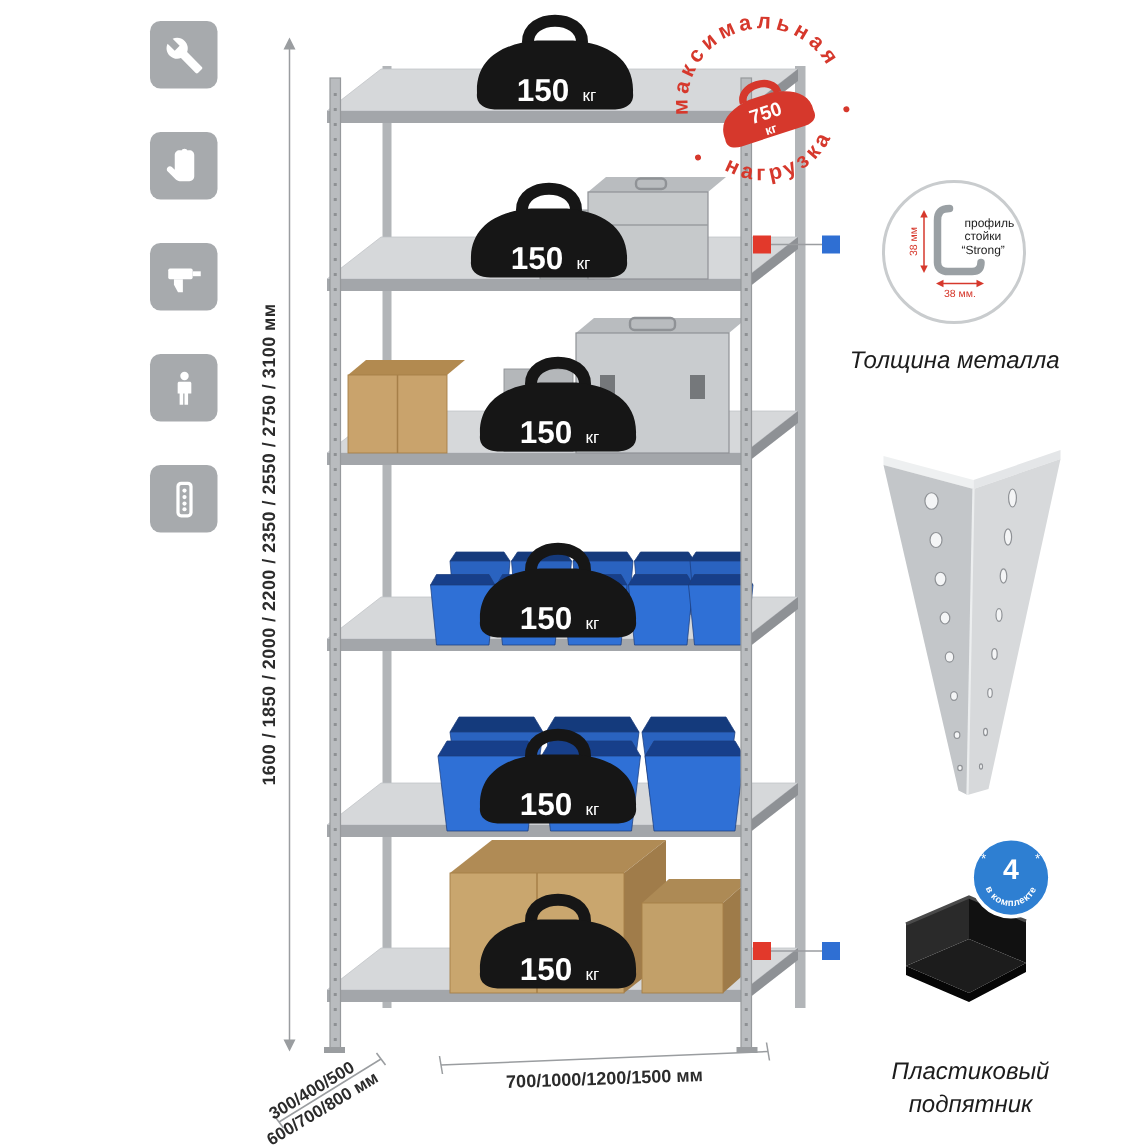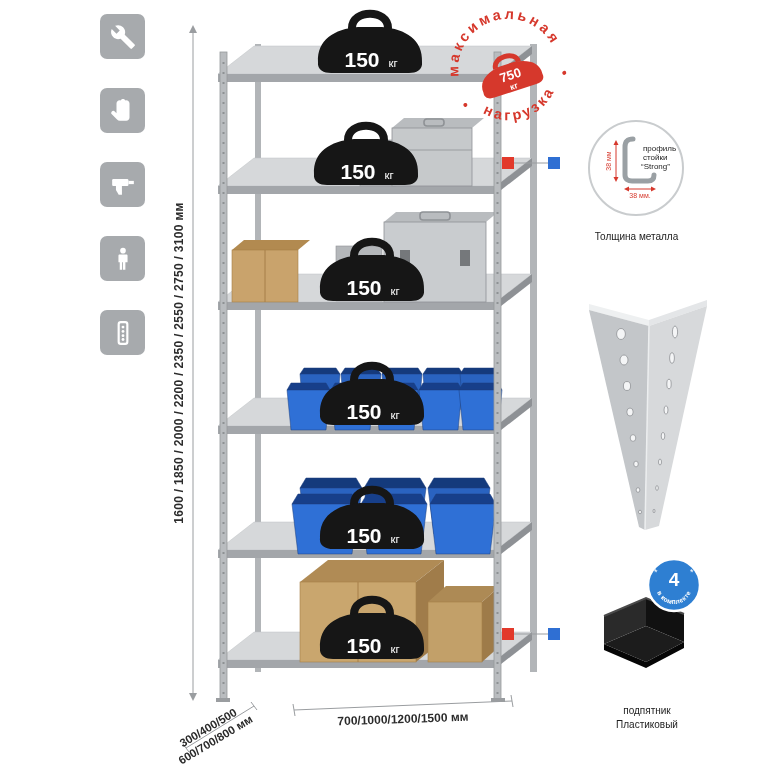--- a/index.html
+++ b/index.html
@@ -9,21 +9,21 @@
   }
   .feature-col{position:absolute;left:100px;top:14px;display:flex;flex-direction:column;gap:29px;}
   .feature{width:45px;height:45px;background:#a7aaad;border-radius:7px;
     display:flex;align-items:center;justify-content:center;}
   .scene{position:absolute;left:0;top:0;}
   .stamp-svg{position:absolute;left:433px;top:-4px;}
   .profile-svg{position:absolute;left:586px;top:118px;}
   .post-svg{position:absolute;left:575px;top:298px;}
   .foot-svg{position:absolute;left:588px;top:582px;}
   .badge-svg{position:absolute;left:645px;top:556px;}
-  .caption{position:absolute;text-align:center;font-size:10px;color:#1c1c1c;line-height:1.35;}
+  .caption{position:absolute;text-align:center;font-size:16px;color:#1c1c1c;line-height:1.35;font-style:italic;}
   .caption span{display:block;}
   .profile-caption{left:564px;top:230px;width:145px;}
   .foot-caption{left:572px;top:704px;width:150px;}
   .dim-label{position:absolute;font-size:12px;font-weight:bold;color:#2b2b2b;white-space:nowrap;}
   .height-label{left:179px;top:363px;transform:translate(-50%,-50%) rotate(-90deg);letter-spacing:.3px;}
   .width-label{left:403px;top:719px;transform:translate(-50%,-50%) rotate(-2deg);}
   .depth-label{left:212px;top:734px;transform:translate(-50%,-50%) rotate(-31deg);
     text-align:center;font-size:11.5px;line-height:1.25;}
   .depth-label span{display:block;}
   svg text{font-family:"Liberation Sans",sans-serif;}
@@ -328,22 +328,22 @@
   <circle cx="29" cy="29" r="26" fill="#2e7fd2" stroke="#ffffff" stroke-width="2.5"></circle>
   <text x="29" y="30" text-anchor="middle" font-size="19" font-weight="bold" fill="#fff">4</text>
   <text font-size="6.5" font-weight="bold" fill="#fff" letter-spacing="0.4">
     <textPath href="#badgeArc" startOffset="50%" text-anchor="middle">в комплекте</textPath>
   </text>
   <text x="9" y="19" font-size="9" fill="#fff">*</text>
   <text x="45" y="19" font-size="9" fill="#fff">*</text>
 </svg>
 
 <div class="caption foot-caption">
+  <span>Пластиковый</span>
   <span>подпятник</span>
-  <span>Пластиковый</span>
 </div>
 
 <div class="dim-label height-label">1600 / 1850 / 2000 / 2200 / 2350 / 2550 / 2750 / 3100 мм</div>
 <div class="dim-label width-label">700/1000/1200/1500 мм</div>
 <div class="dim-label depth-label">
   <span>300/400/500</span>
   <span>600/700/800 мм</span>
 </div>
 
 </body></html>

